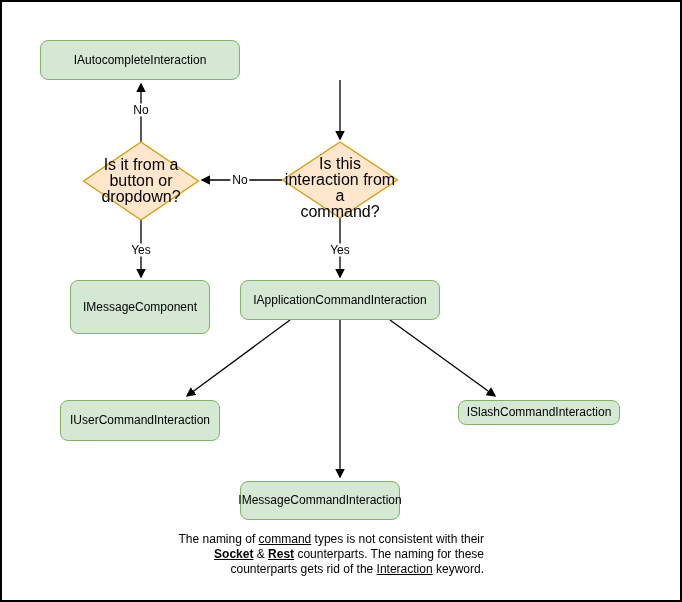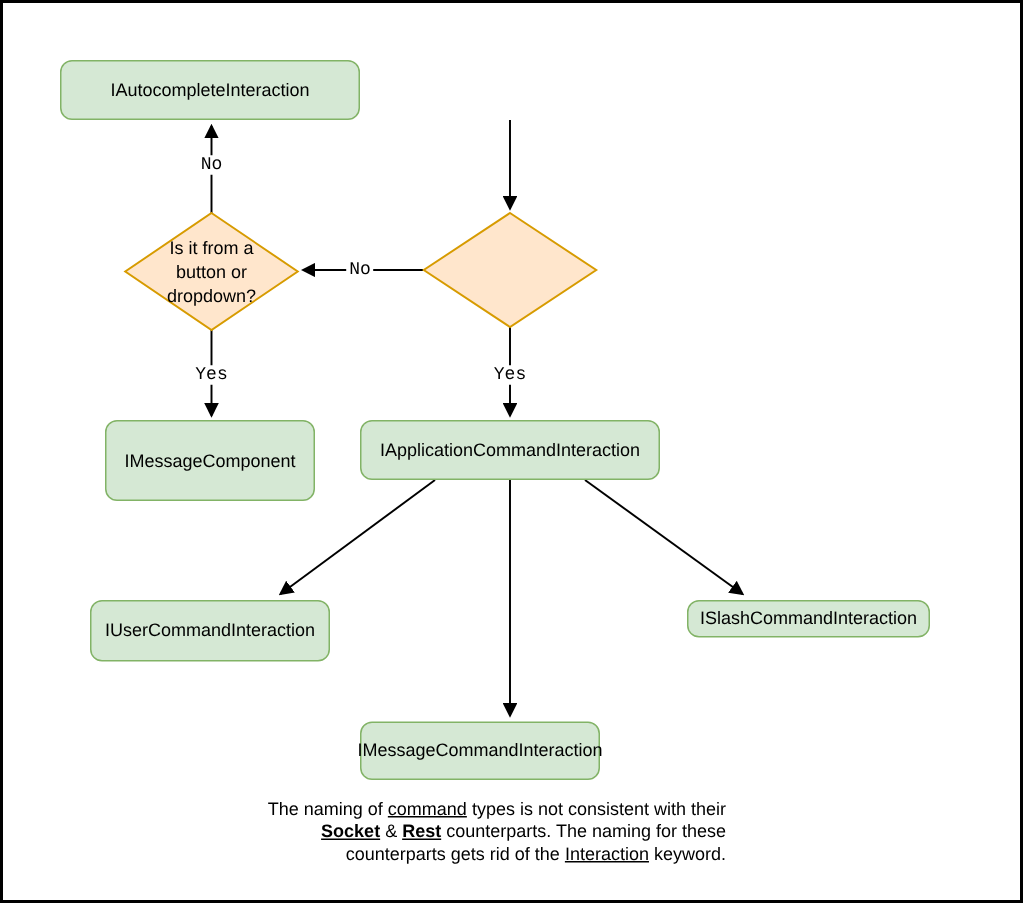--- a/index.html
+++ b/index.html
@@ -20,29 +20,29 @@
     border:1.5px solid #82b366;
     border-radius:8px;
     box-sizing:border-box;
     display:flex;align-items:center;justify-content:center;
     font-size:12px;line-height:15px;text-align:center;
   }
   .edge-line{stroke:#000000;stroke-width:1.3;}
   .decision{fill:#ffe6cc;stroke:#d79b00;stroke-width:1.3;}
   .diamond-label{
     position:absolute;
-    font-size:12px;line-height:16px;text-align:center;
+    font-size:16px;line-height:16px;text-align:center;
     white-space:pre-line;
   }
   .edge-label{
     position:absolute;
     transform:translate(-50%,-50%);
     background:#ffffff;
     padding:0 2px;
-    font-size:12px;line-height:13px;font-family:Liberation Mono, monospace;
+    font-size:12px;line-height:13px;
   }
   .note{
     position:absolute;
     left:152px;top:532px;width:332px;
     font-size:12px;line-height:15px;text-align:right;
   }
   .u{text-decoration:underline;}
   .b{font-weight:bold;text-decoration:underline;}
 </style>
 </head>
@@ -93,20 +93,23 @@
     </div>
 
     <div class="node" style="left:458px;top:400px;width:162px;height:25px">
       <span>ISlashCommandInteraction</span>
     </div>
 
     <div class="diamond-label" style="left:86px;top:157px;width:110px">Is it from a
 button or
 dropdown?</div>
 
+    <div class="diamond-label" style="left:280px;top:156px;width:120px">Is this
+interaction from a
+command?</div>
 
     <div class="edge-label" style="left:141px;top:110px">No</div>
     <div class="edge-label" style="left:240px;top:180px">No</div>
     <div class="edge-label" style="left:141px;top:250px">Yes</div>
     <div class="edge-label" style="left:340px;top:250px">Yes</div>
 
     <div class="note">
       <div class="note-line"><span>The naming of </span><span class="u">command</span><span> types is not consistent with their</span></div>
       <div class="note-line"><span class="b">Socket</span><span> &amp; </span><span class="b">Rest</span><span> counterparts. The naming for these</span></div>
       <div class="note-line"><span>counterparts gets rid of the </span><span class="u">Interaction</span><span> keyword.</span></div>

